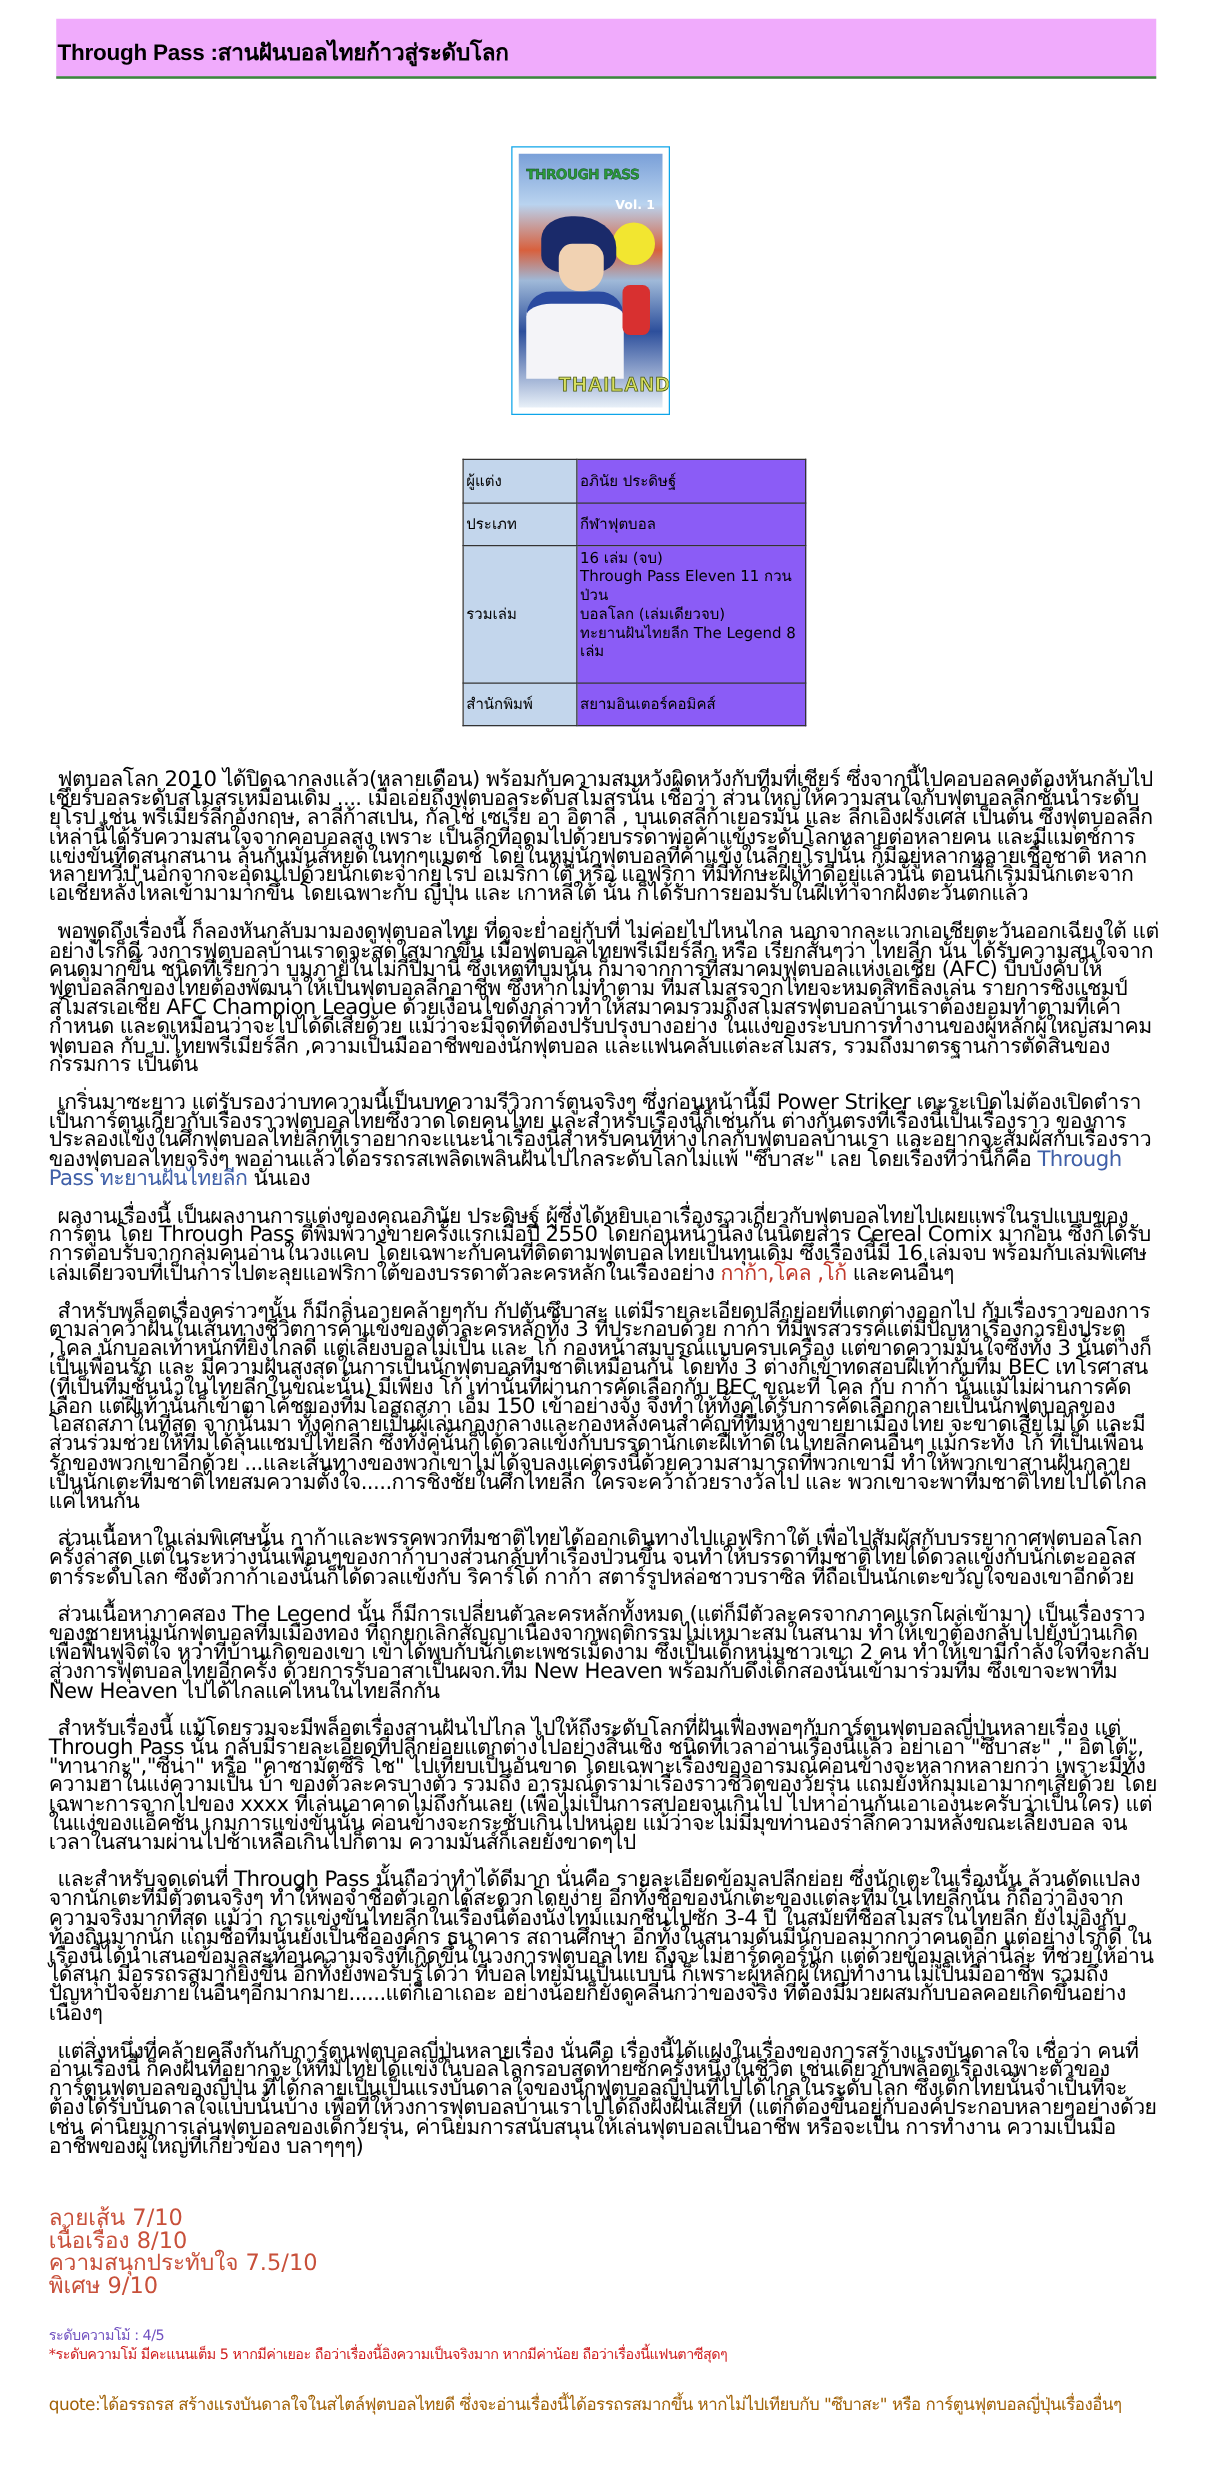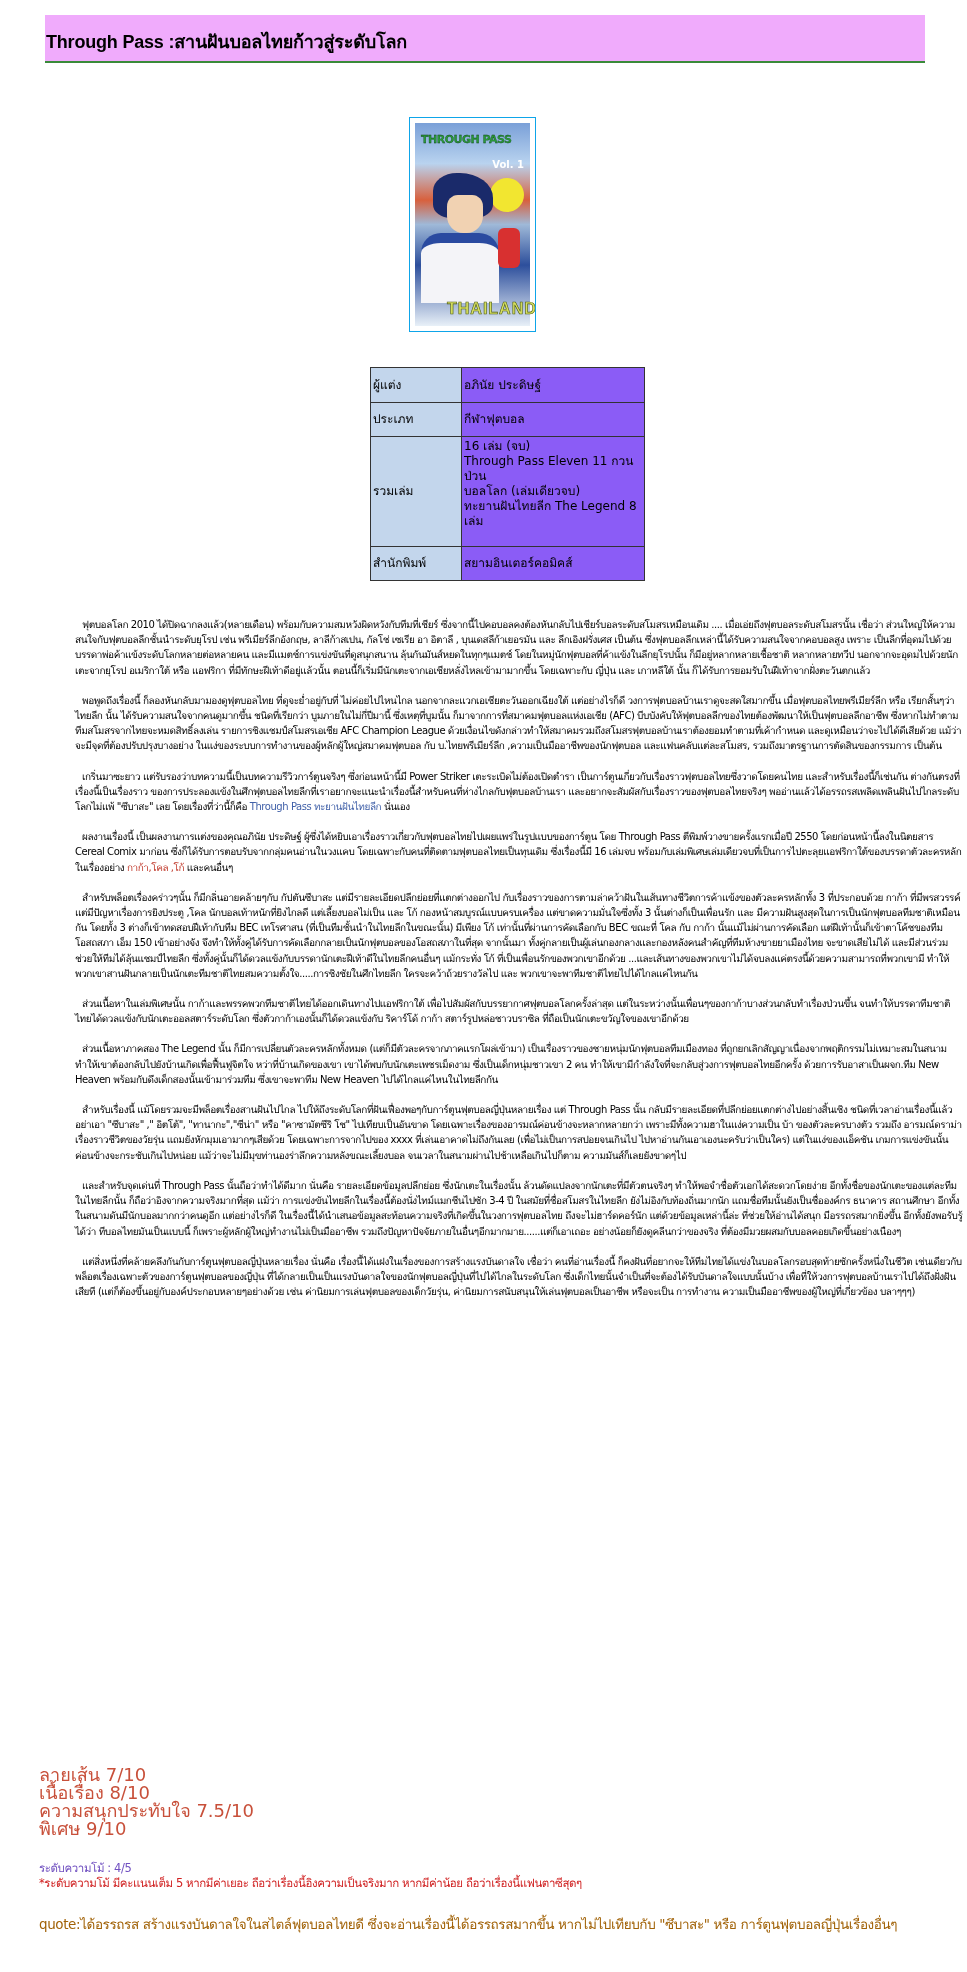--- a/index.html
+++ b/index.html
@@ -28,21 +28,21 @@
   .cover-land { position: absolute; left: 32px; bottom: 8px; font-family: Liberation Sans, sans-serif; font-weight: bold; font-size: 16px; color: #d8e060; -webkit-text-stroke: 0.6px #4a5a10; letter-spacing: 1px; }
   table.info {
     position: absolute; left: 333px; top: 367px; width: 275px;
     border-collapse: collapse; font-size: 12px; font-family: "DejaVu Sans", sans-serif; margin-left: 37px;
   }
   table.info td { border: 1px solid #333; padding: 2px 2px; vertical-align: middle; line-height: 15px; }
   table.info td.k { background: #c3d6ec; width: 86px; }
   table.info td.v { background: #8b5cf6; }
   table.info tr.r1 td { height: 30px; } table.info tr.r2 td { height: 29px; }
   table.info tr.r3 td { height: 77px; } table.info tr.r4 td { height: 29px; }
-  .article { position: absolute; left: 39px; top: 617px; width: 888px; font-family: "DejaVu Sans", sans-serif; font-size: 10px; line-height: 15.2px; letter-spacing: -0.45px; margin-left: 36px; }
+  .article { position: absolute; left: 39px; top: 617px; width: 888px; font-family: "DejaVu Sans", sans-serif; font-size: 17px; line-height: 15.2px; letter-spacing: -0.45px; }
   .article p { margin: 0 0 15px 0; text-indent: 7px; }
   .link { color: #4060a8; }
   .red { color: #c0392b; }
   .scores { position: absolute; left: 39px; top: 1766px; font-family: "DejaVu Sans", sans-serif; font-size: 18px; line-height: 18px; color: #c8503a; }
   .mod { position: absolute; left: 39px; top: 1861px; font-family: "DejaVu Sans", sans-serif; font-size: 11.5px; line-height: 15px; letter-spacing: -0.4px; }
   .mod .lvl { color: #7050c0; }
   .mod .note { color: #d02020; }
   .quote { position: absolute; left: 39px; top: 1915px; width: 890px; font-family: "DejaVu Sans", sans-serif; font-size: 13.5px; line-height: 19px; color: #a16207; letter-spacing: -0.4px; }
 </style>
 </head>

